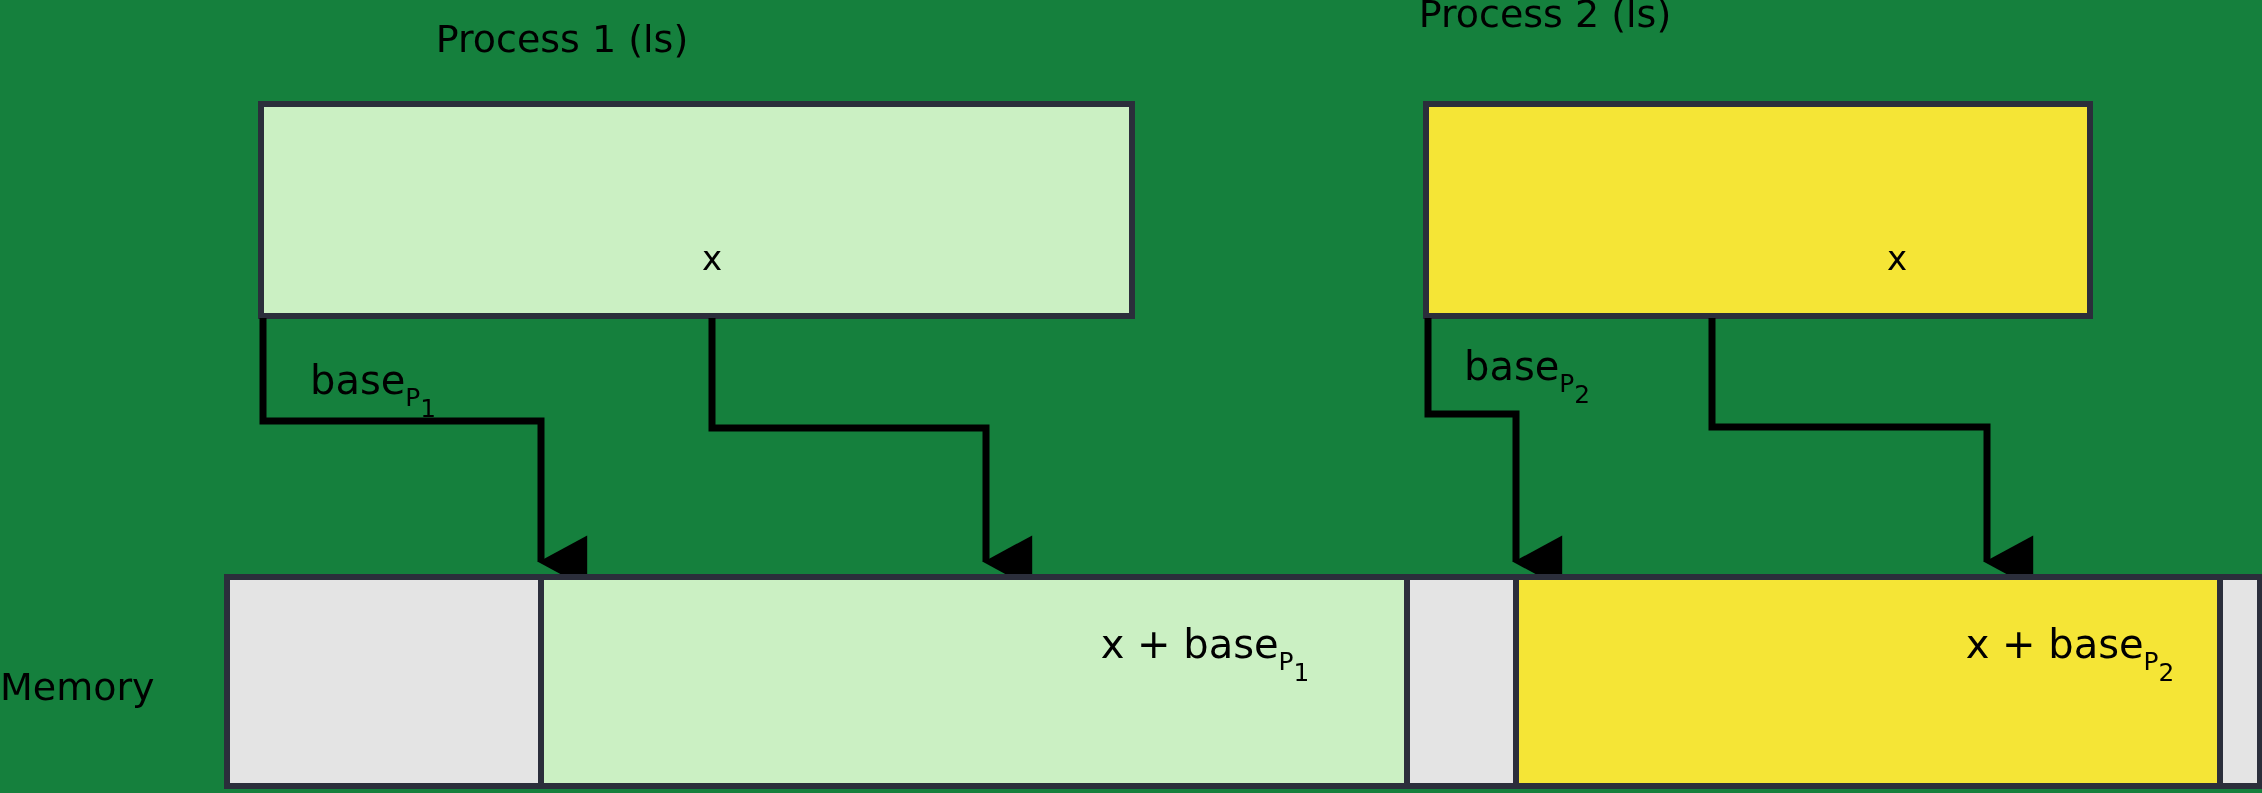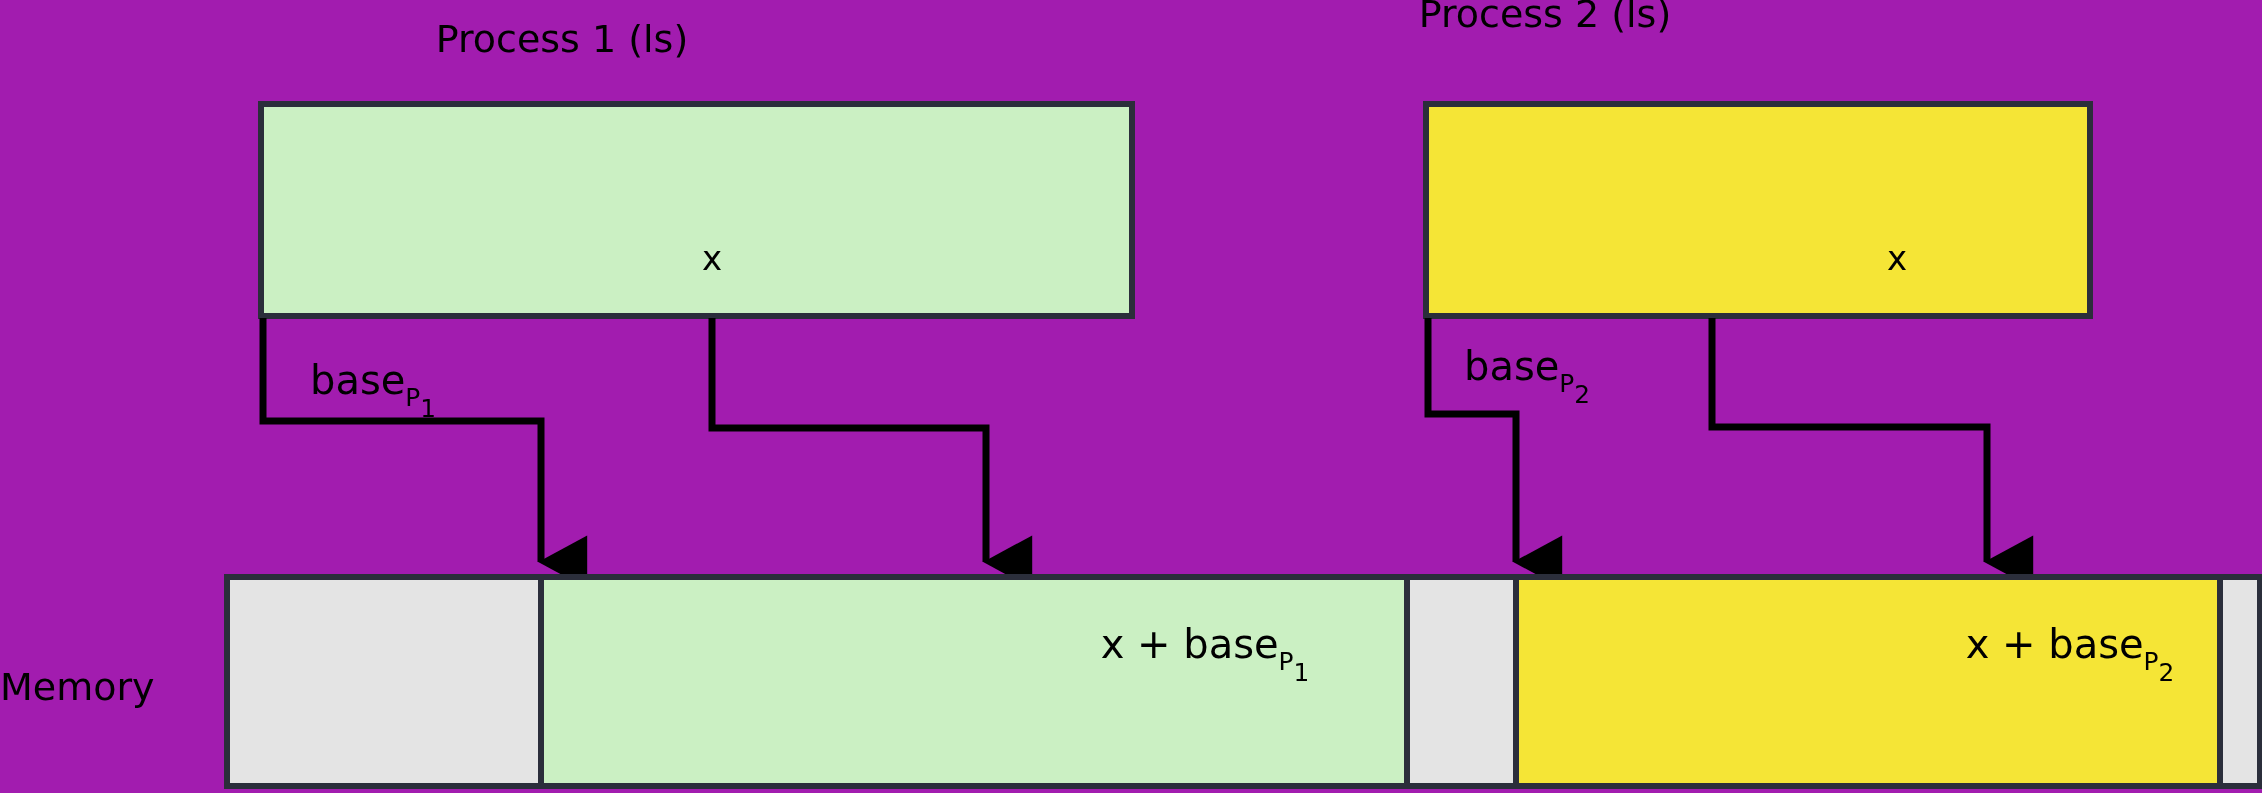--- a/index.html
+++ b/index.html
@@ -10,21 +10,21 @@
   body {
     width: 2262px;
     height: 793px;
     overflow: hidden;
     font-family: "DejaVu Sans", sans-serif;
   }
   #stage {
     position: relative;
     width: 2262px;
     height: 793px;
-    background: #a21caf;
+    background: #15803d;
   }
   svg.diagram {
     position: absolute;
     top: 0;
     left: 0;
     width: 2262px;
     height: 793px;
     display: block;
   }
   text {

